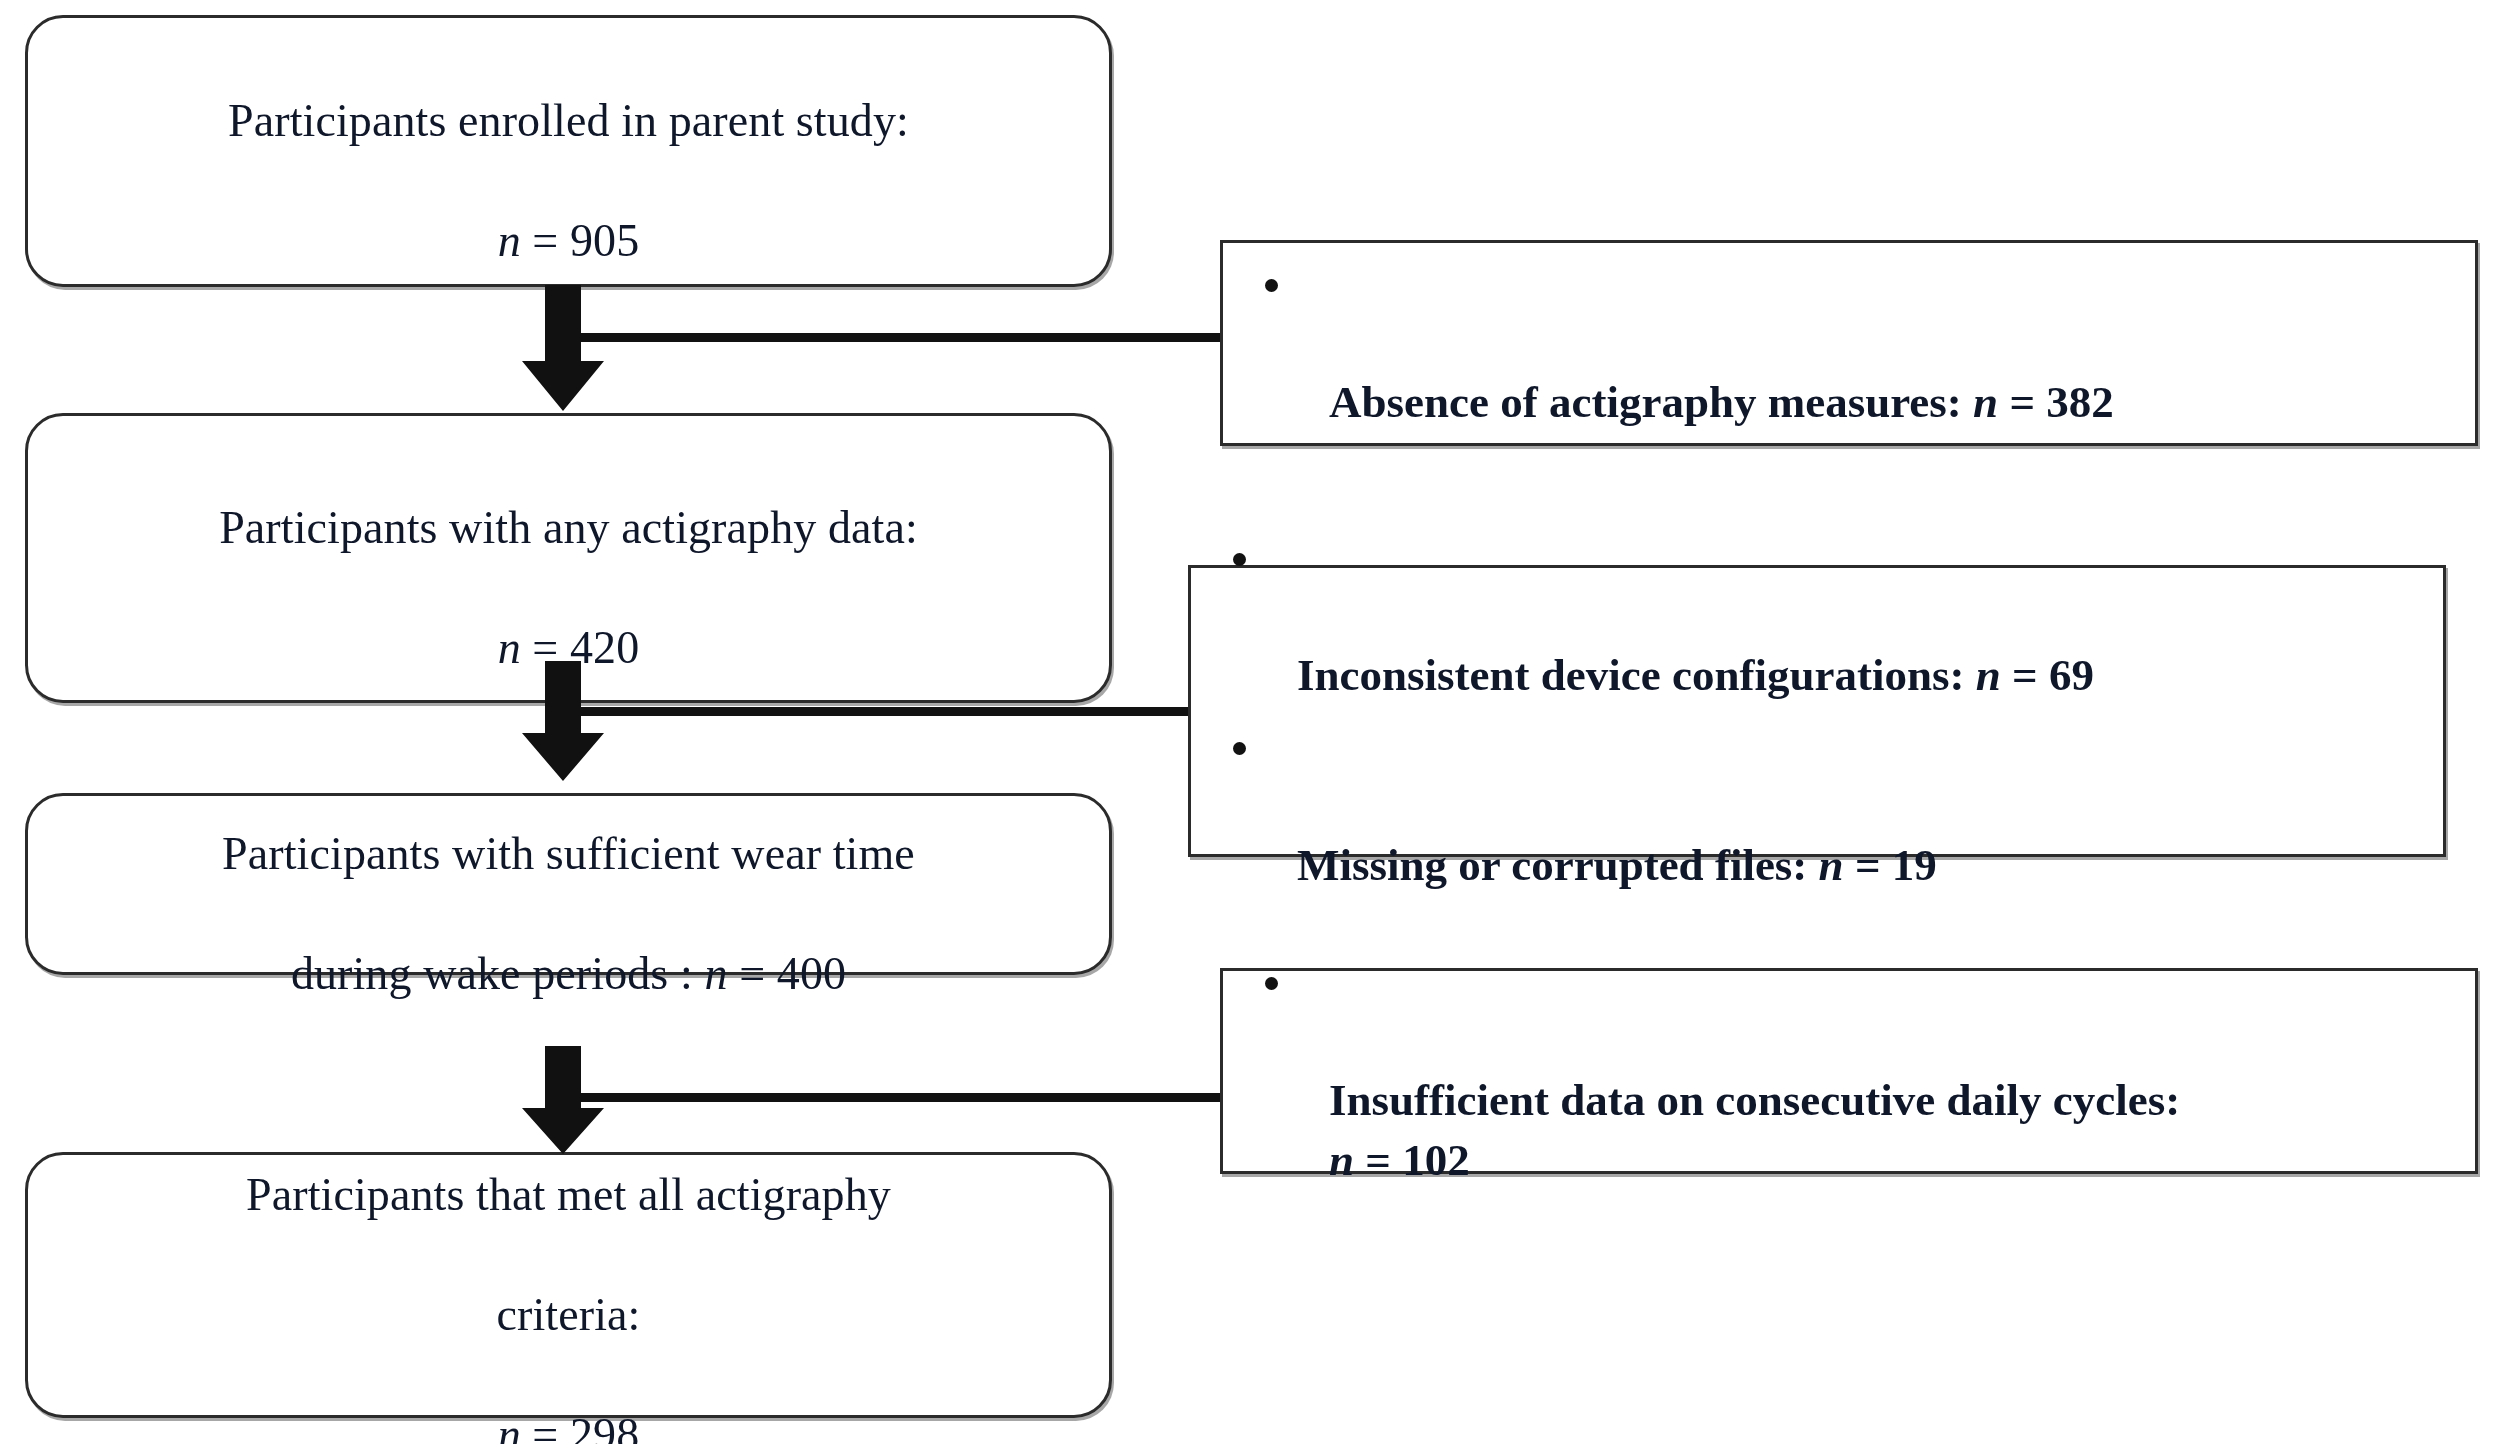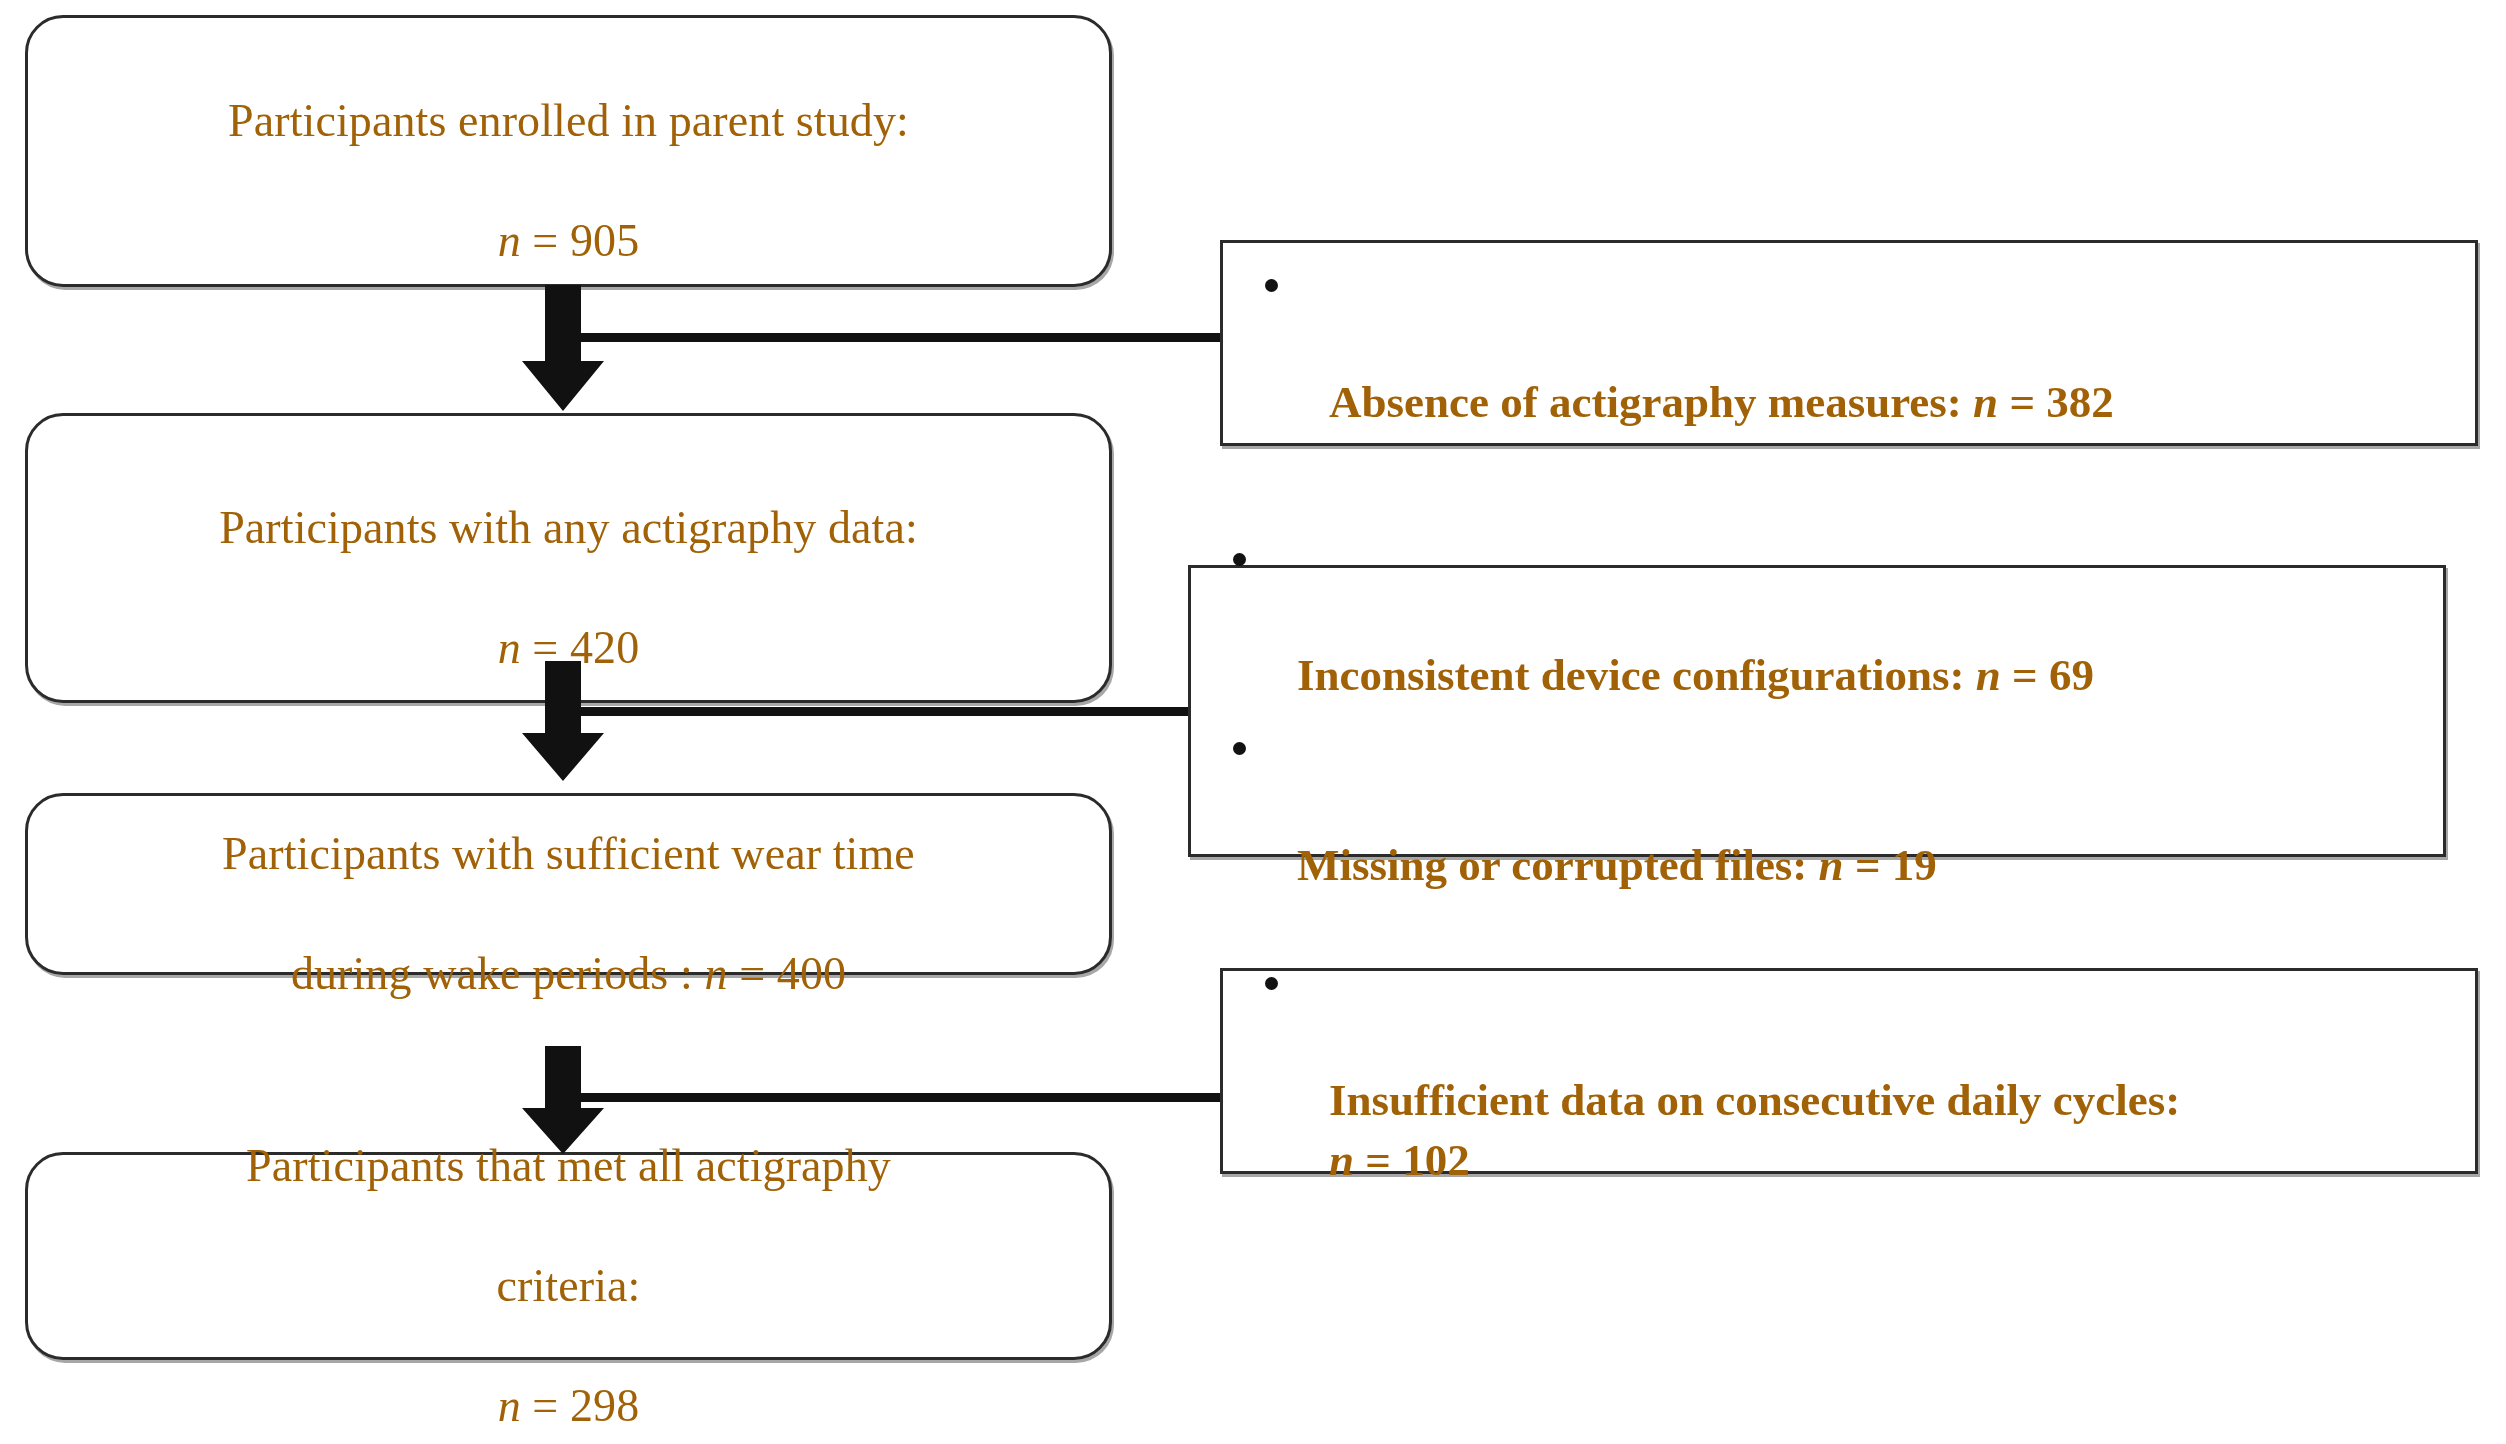--- a/index.html
+++ b/index.html
@@ -7,21 +7,21 @@
     padding: 0;
     background: #ffffff;
   }
   #canvas {
     position: relative;
     width: 2506px;
     height: 1444px;
     background: #ffffff;
     overflow: hidden;
     font-family: "Liberation Serif", "DejaVu Serif", serif;
-    color: #a16207;
+    color: #0f172a;
   }
 
   
   .flow-box {
     position: absolute;
     box-sizing: border-box;
     border: 3px solid #2b2b2b;
     border-radius: 38px;
     background: #ffffff;
     box-shadow: 2px 3px 0 rgba(60,60,60,0.45);
@@ -168,21 +168,21 @@
   <div class="excl-box" style="left:1220px; top:968px; width:1258px; height:206px;">
     <ul class="excl-list">
       <li class="excl-item">
         <span class="excl-bullet"></span>
         <span>Insufficient data on consecutive daily cycles:</span><span>
 </span><span class="ital">n</span><span> = </span><span>102</span>
       </li>
     </ul>
   </div>
 
-  <div class="flow-box" style="left:25px; top:1152px; width:1087px; height:208px;">
+  <div class="flow-box" style="left:25px; top:1152px; width:1087px; height:266px;">
     <div class="box-text">
       <span>Participants that met all actigraphy</span><br>
       <span>criteria:</span><br>
       <span class="ital">n</span><span> = </span><span>298</span>
     </div>
   </div>
 
 </div>
 
 </body></html>

